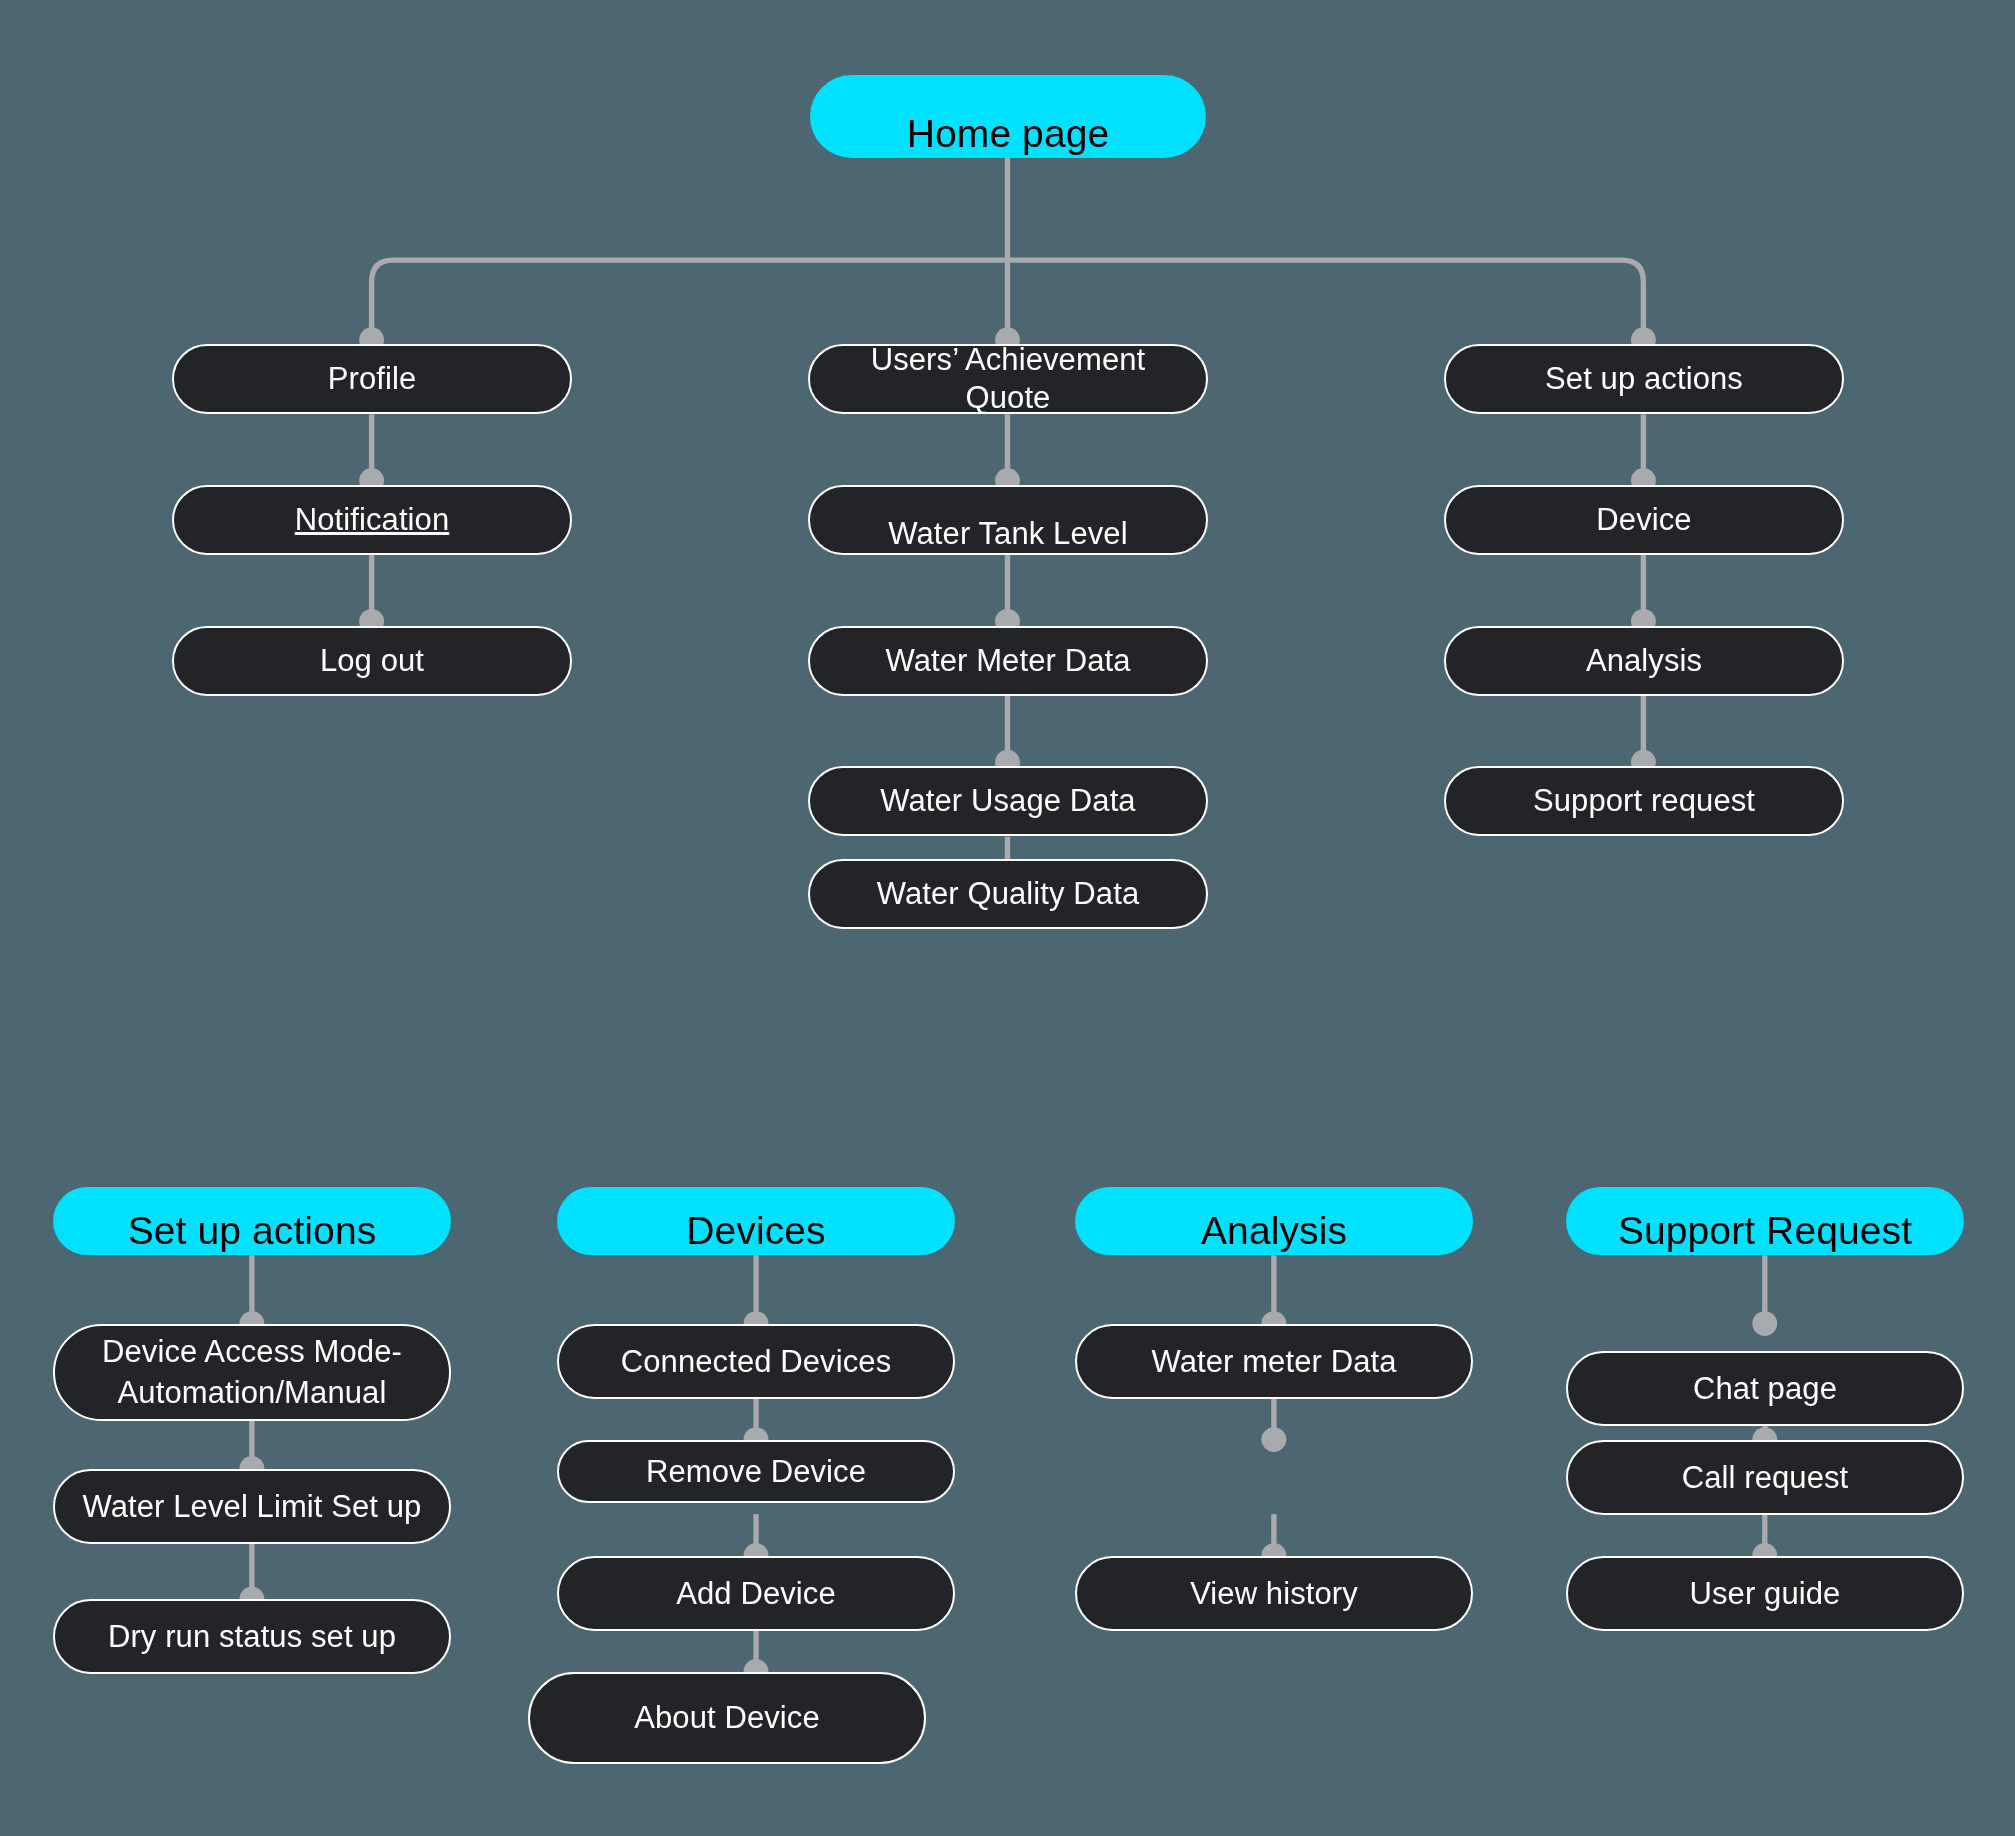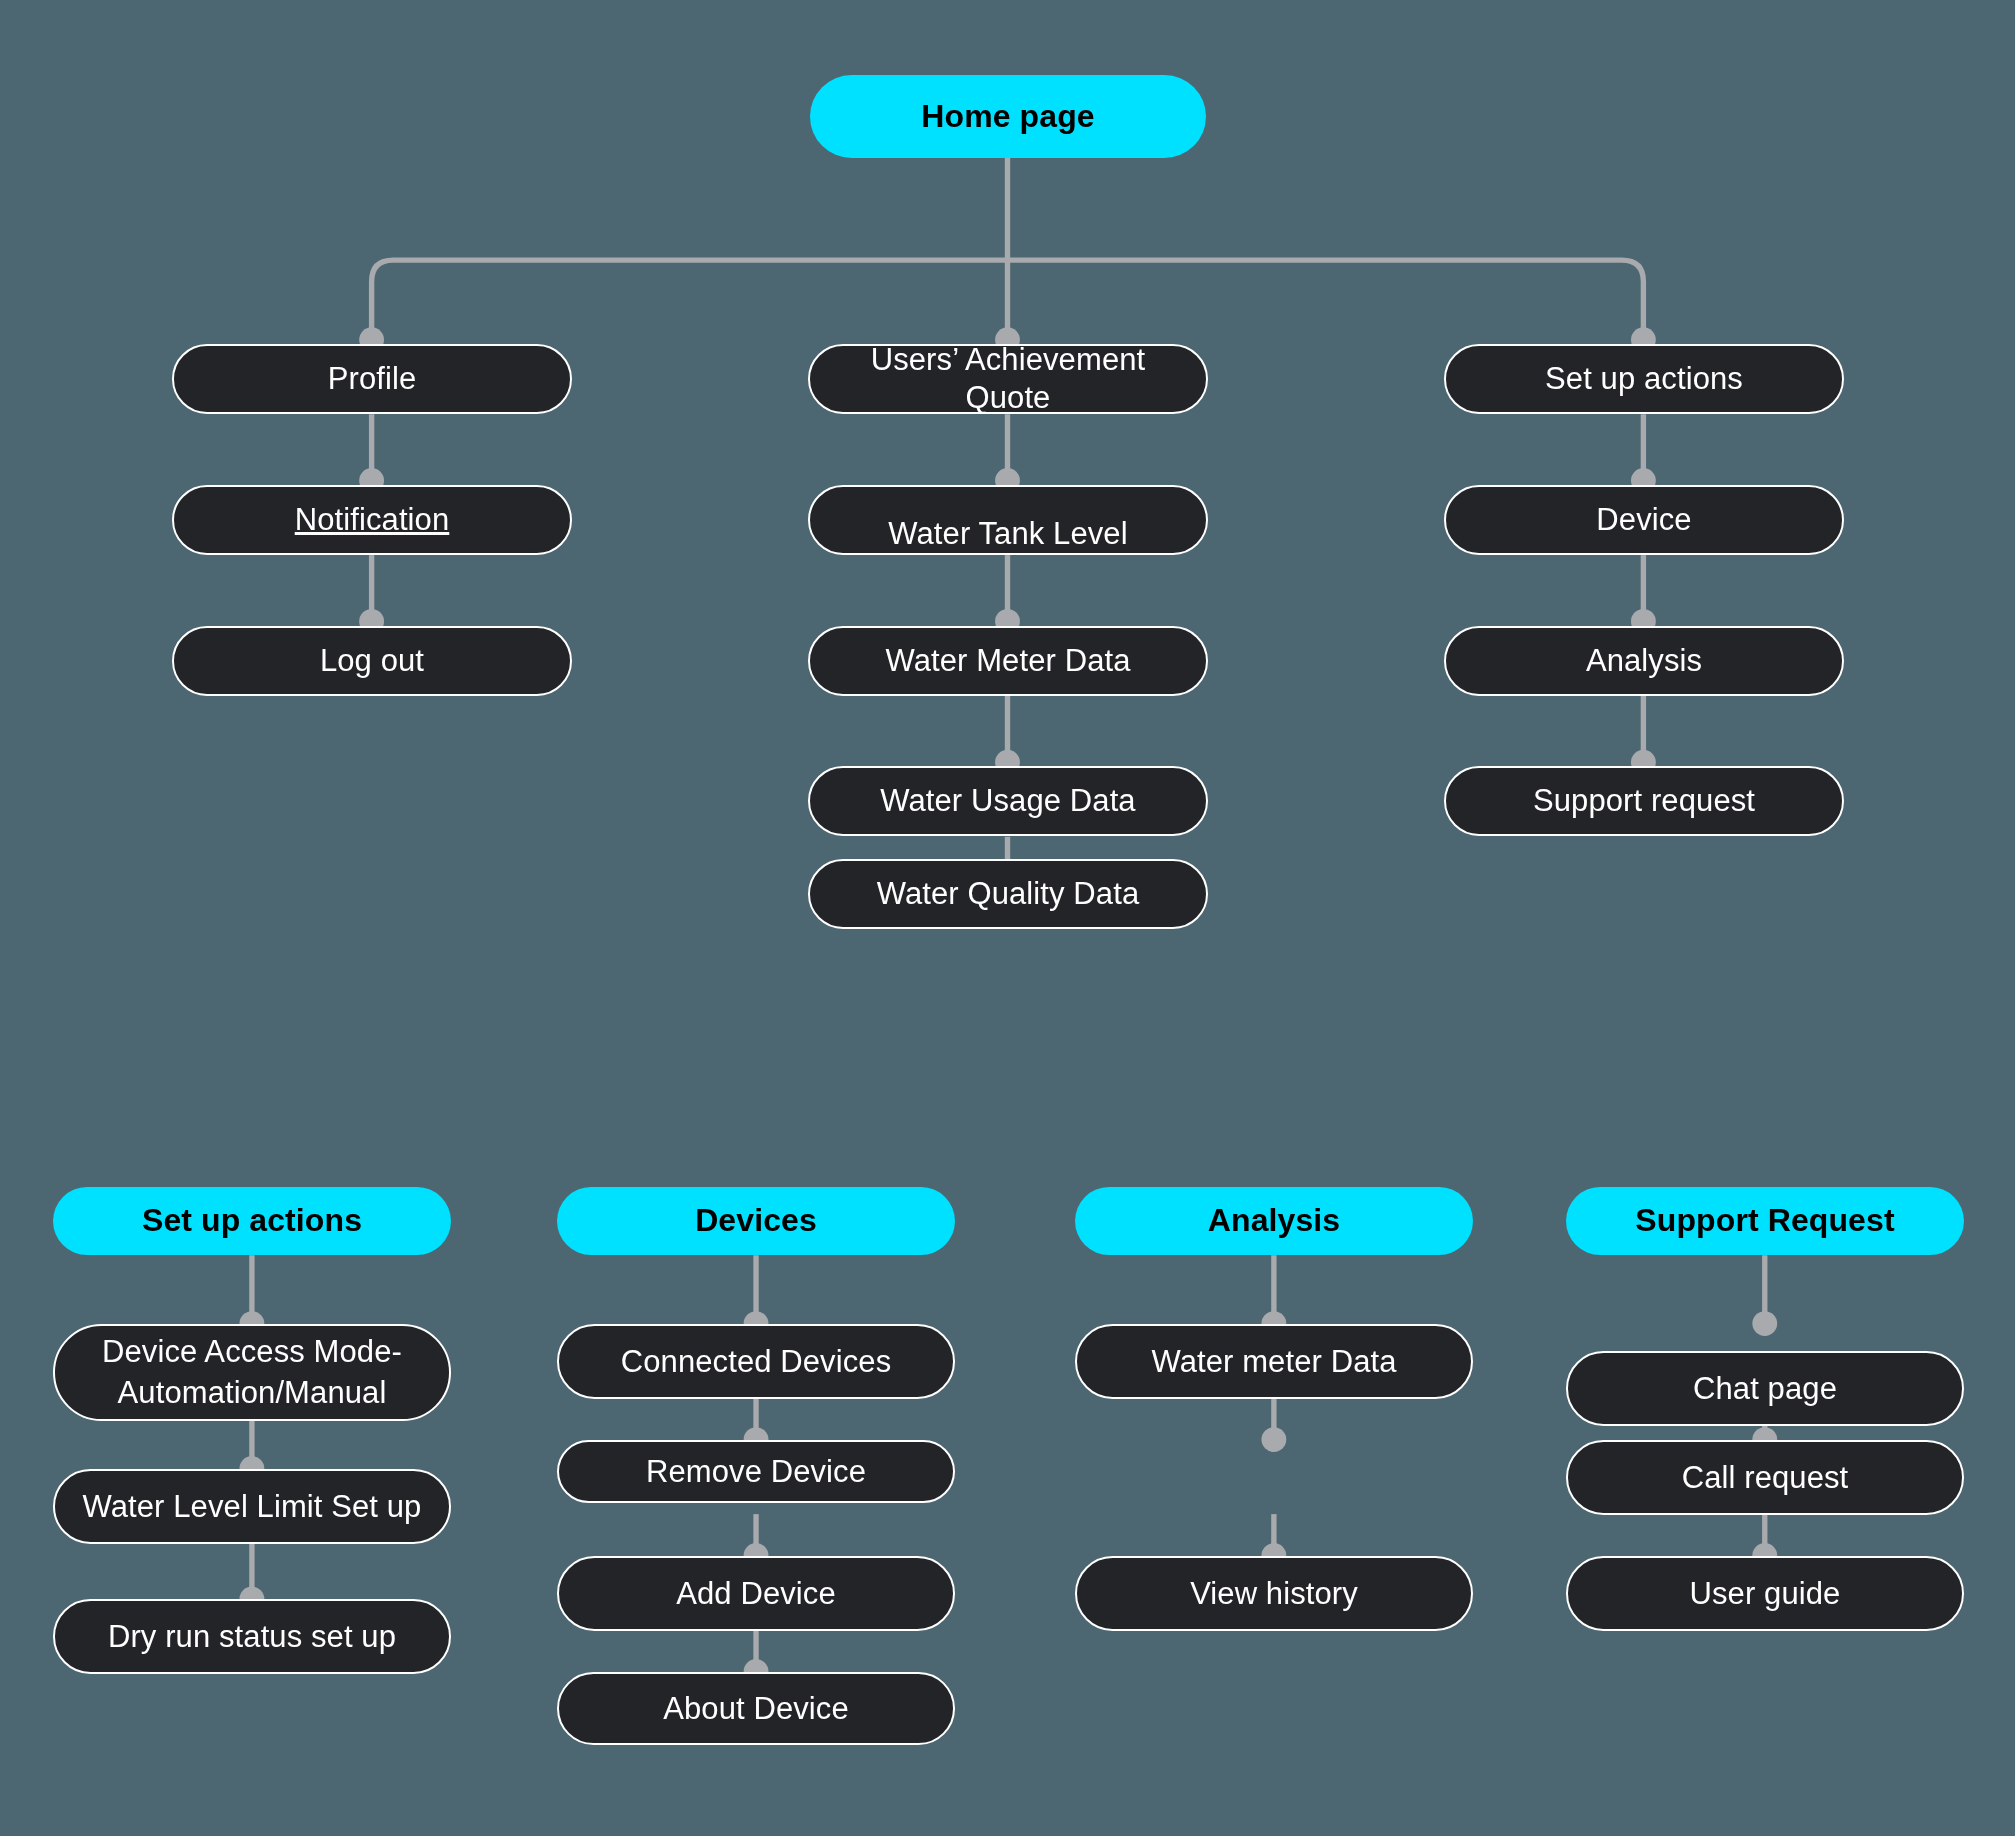--- a/index.html
+++ b/index.html
@@ -47,23 +47,24 @@
     color: #FFFFFF;
     font-size: 31px;
     font-weight: 400;
     letter-spacing: 0.1px;
   }
 
   .node.accent {
     background: #00E0FF;
     border: none;
     color: #000000;
-    font-size: 32px;
-    font-weight: 700;
+    font-size: 39px;
+    font-weight: 400;
     letter-spacing: 0.1px;
+    align-items: flex-end;
   }
 
   .node .lbl {
     display: block;
     padding: 0 16.6px;
     white-space: pre-line;
   }
 
   
   .node.two-line .lbl { line-height: 1.3; }
@@ -199,21 +200,21 @@
   </div>
   <div class="node accent" style="left:557px; top:1187px; width:398px; height:68px;">
     <span class="lbl">Devices</span>
   </div>
   <div class="node dark" style="left:557px; top:1440px; width:398px; height:63px;">
     <span class="lbl">Remove Device</span>
   </div>
   <div class="node dark" style="left:557px; top:1556px; width:398px; height:75px;">
     <span class="lbl">Add Device</span>
   </div>
-  <div class="node dark" style="left:557px; top:1672px; width:398px; height:73px;">
+  <div class="node dark" style="left:528px; top:1672px; width:398px; height:92px;">
     <span class="lbl">About Device</span>
   </div>
 
   <div class="node accent" style="left:1075px; top:1187px; width:398px; height:68px;">
     <span class="lbl">Analysis</span>
   </div>
   <div class="node dark" style="left:1075px; top:1324px; width:398px; height:75px;">
     <span class="lbl">Water meter Data</span>
   </div>
   <div class="node dark" style="left:1075px; top:1556px; width:398px; height:75px;">

